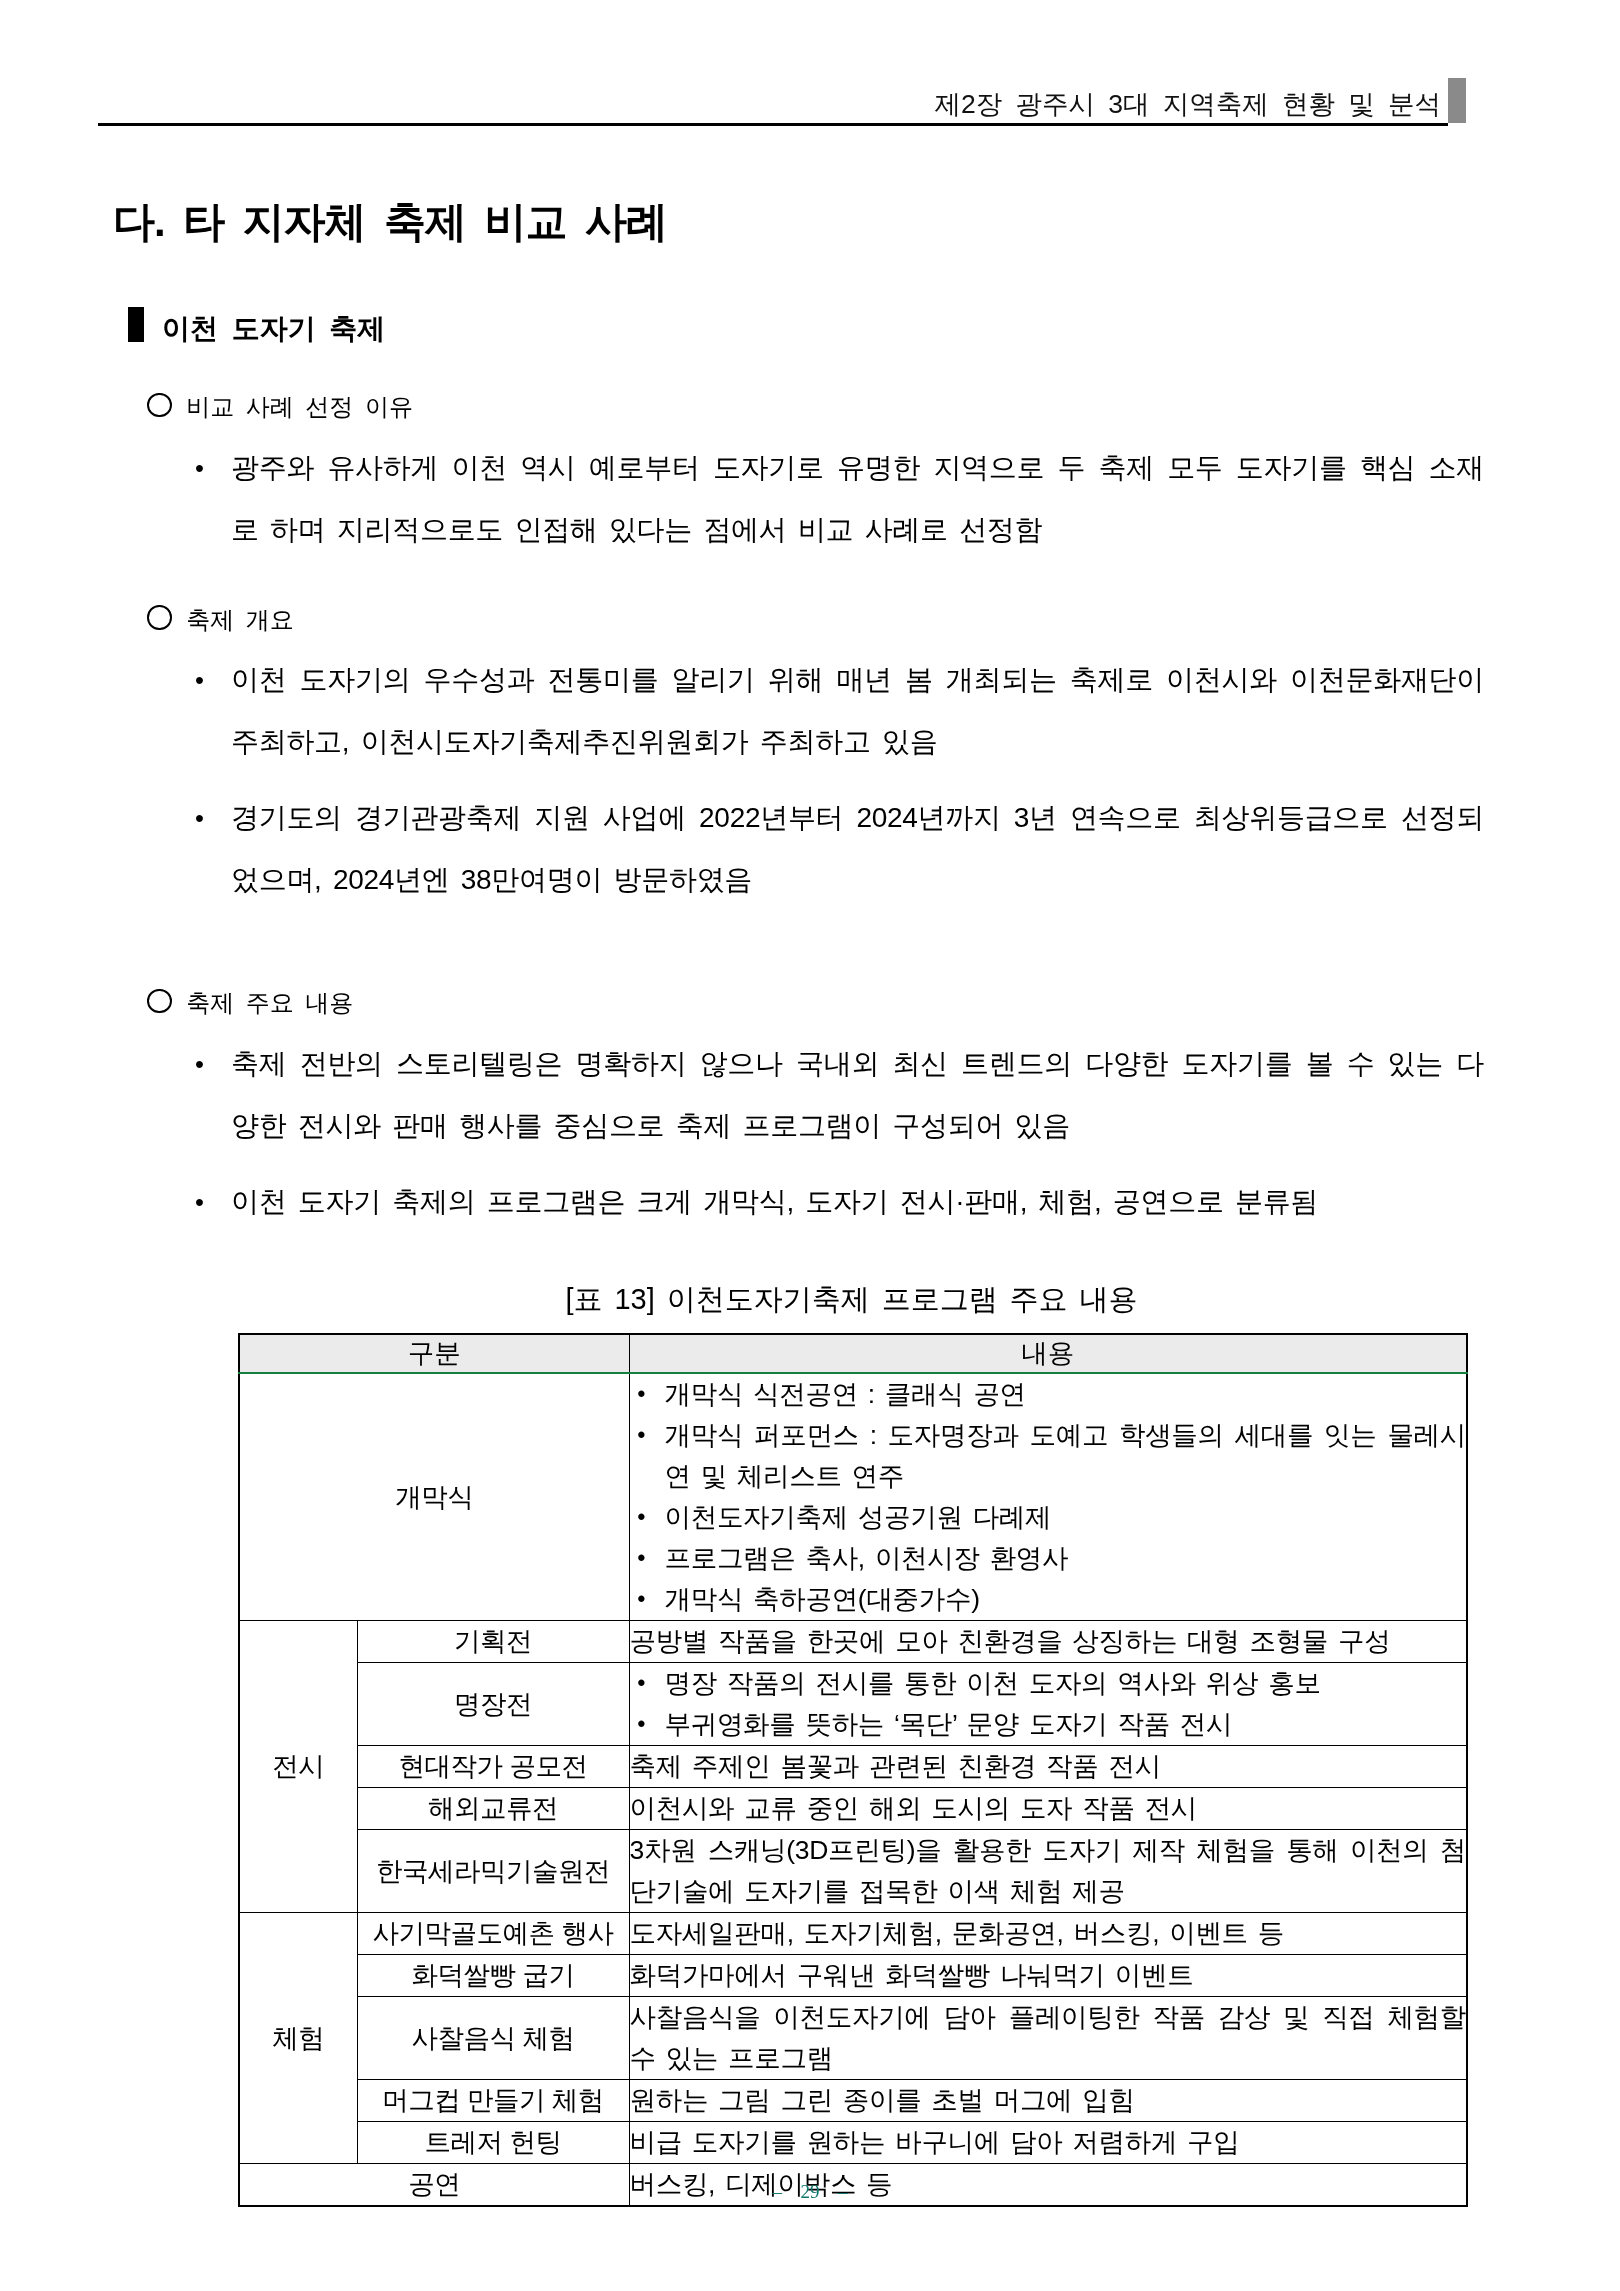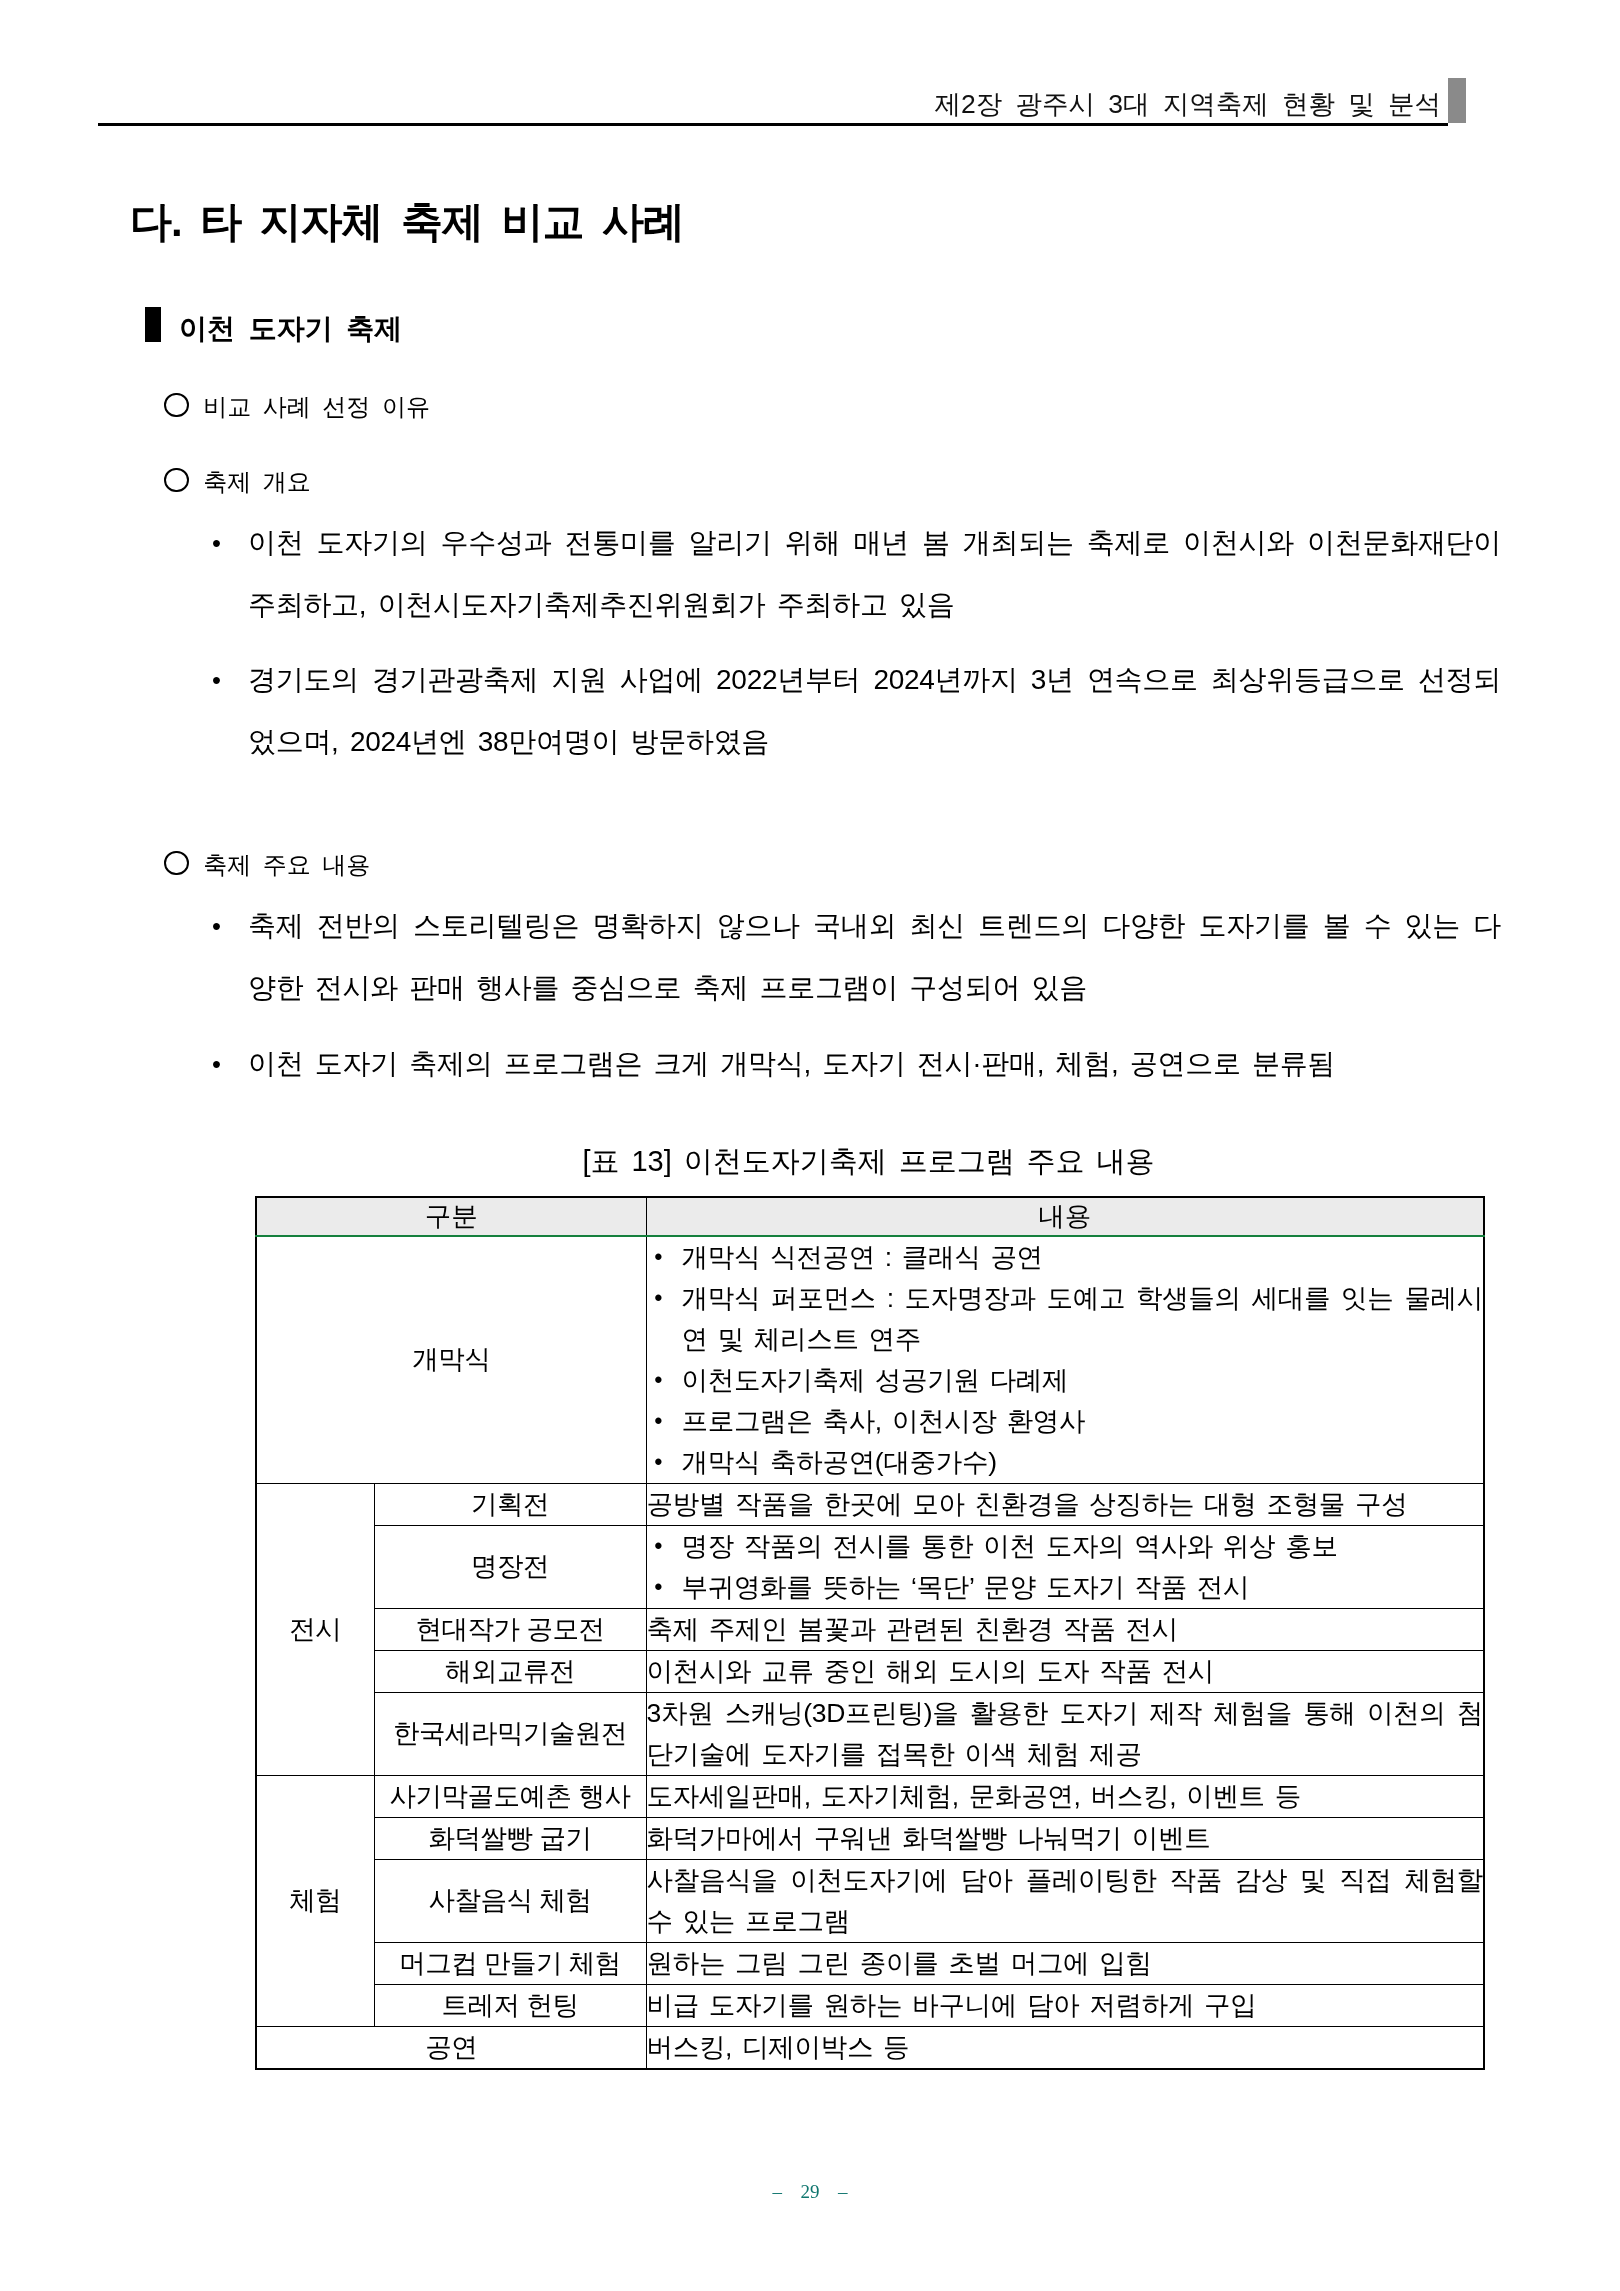--- a/index.html
+++ b/index.html
@@ -37,21 +37,21 @@
     top: 78px;
     width: 17.6px;
     height: 45px;
     background: #8a8a8a;
   }
 
   
   .content {
     position: absolute;
     top: 194px;
-    left: 130px;
+    left: 113px;
     width: 1395px;
   }
   h1.doc-title {
     margin: 0 0 0 0;
     font-size: 42px;
     font-weight: bold;
     letter-spacing: -1px;
     word-spacing: 7.8px;
   }
   .section-heading {
@@ -188,20 +188,21 @@
     <h1 class="doc-title">다. 타 지자체 축제 비교 사례</h1>
 
     <div class="section-heading">
       <span class="section-bar"></span><span>이천 도자기 축제</span>
     </div>
 
     <div class="sub-section">
       <div class="sub-heading">
         <span class="circle-bullet"></span><span>비교 사례 선정 이유</span>
       </div>
+      <div class="bullet">광주와 유사하게 이천 역시 예로부터 도자기로 유명한 지역으로 두 축제 모두 도자기를 핵심 소재로 하며 지리적으로도 인접해 있다는 점에서 비교 사례로 선정함</div>
     </div>
 
     <div class="sub-section">
       <div class="sub-heading">
         <span class="circle-bullet"></span><span>축제 개요</span>
       </div>
       <div class="bullet">이천 도자기의 우수성과 전통미를 알리기 위해 매년 봄 개최되는 축제로 이천시와 이천문화재단이 주최하고, 이천시도자기축제추진위원회가 주최하고 있음</div>
       <div class="bullet">경기도의 경기관광축제 지원 사업에 2022년부터 2024년까지 3년 연속으로 최상위등급으로 선정되었으며, 2024년엔 38만여명이 방문하였음</div>
     </div>
 

